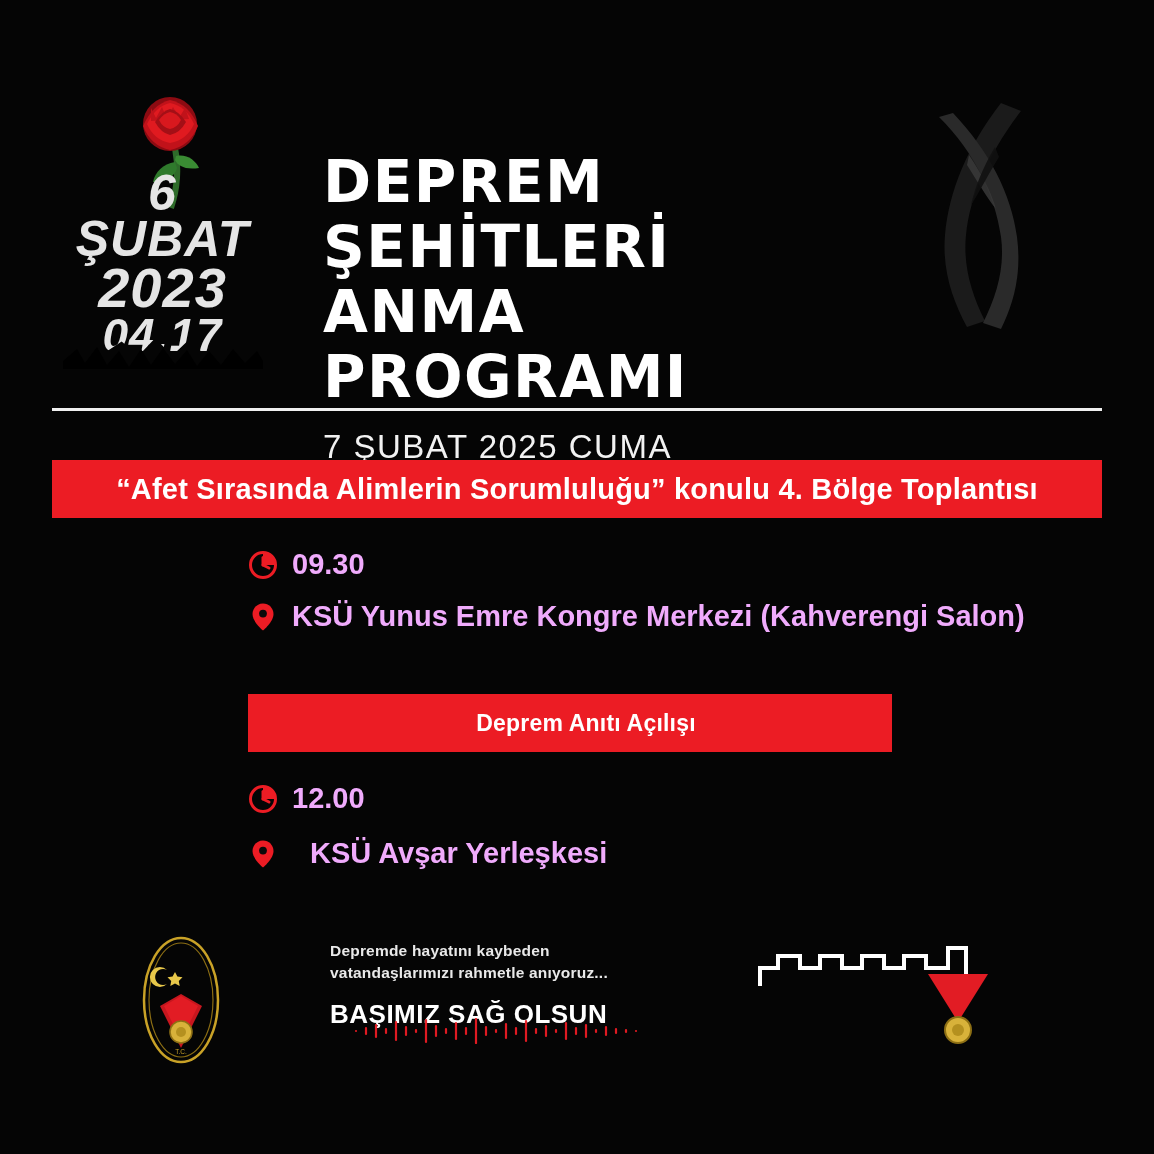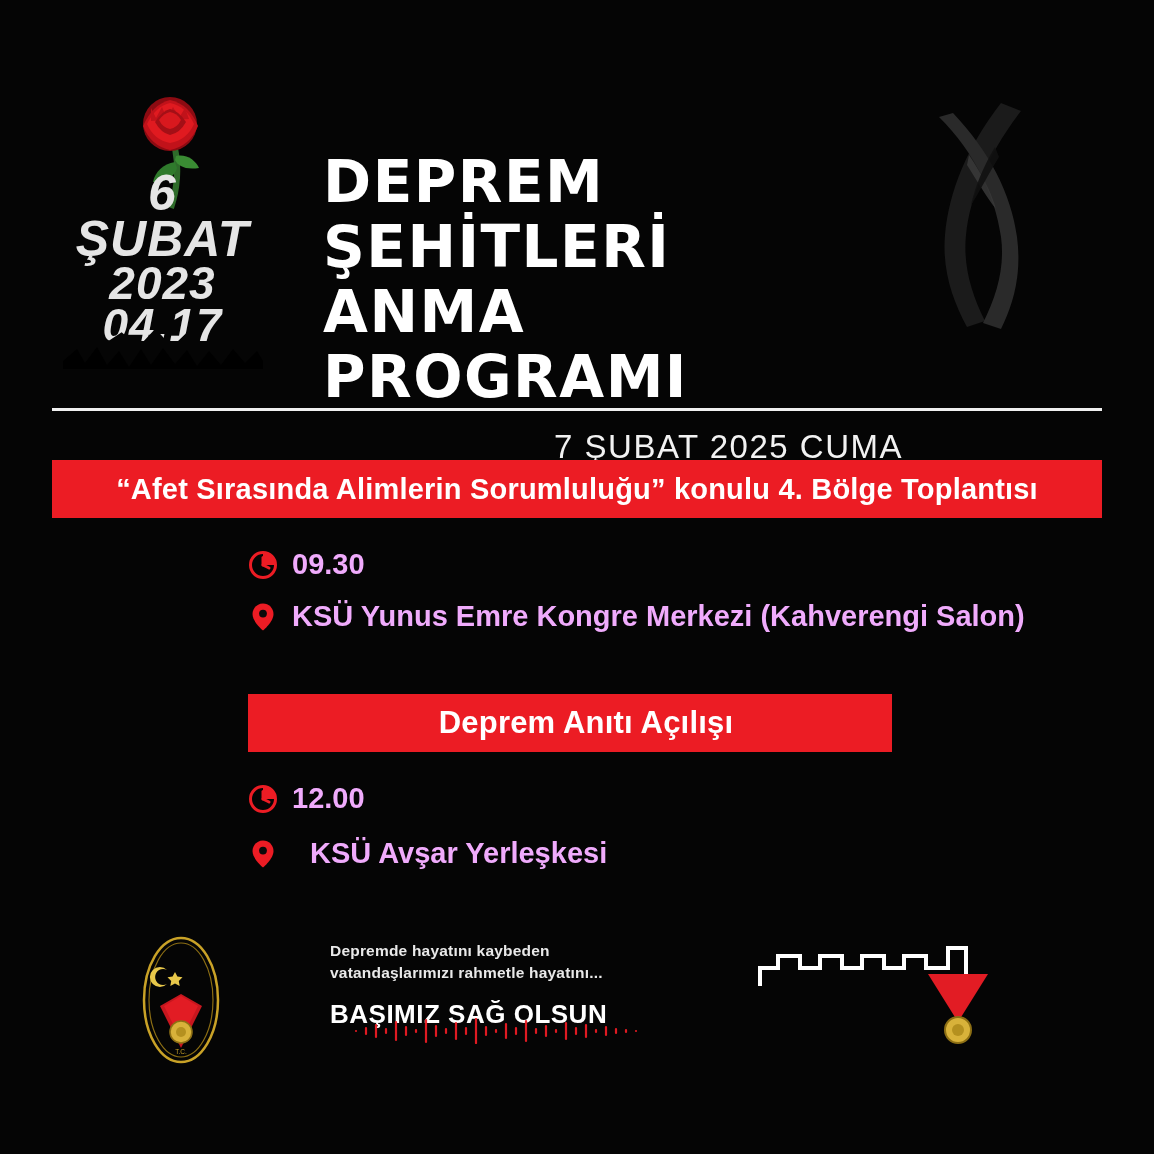--- a/index.html
+++ b/index.html
@@ -52,21 +52,21 @@
     width: 215px;
     text-align: center;
     font-family: "Liberation Sans", sans-serif;
     font-weight: bold;
     font-style: italic;
     color: #e5e5e5;
     letter-spacing: 1px;
     line-height: 0.92;
   }
   .stamp-line1 { font-size: 50px; }
-  .stamp-line2 { font-size: 46px; }
+  .stamp-line2 { font-size: 56px; }
   .stamp-line3 { font-size: 46px; }
   .stamp-line3 .frag {
     display: inline-block;
     
     clip-path: polygon(0 0, 100% 0, 100% 72%, 86% 100%, 72% 62%, 58% 100%, 44% 58%, 30% 100%, 16% 66%, 0 96%);
   }
   .stamp-crack {
     position: absolute;
     left: 8px;
     bottom: -4px;
@@ -92,21 +92,20 @@
     text-transform: uppercase;
   }
   .title-sub {
     margin-top: 18px;
     font-family: "Liberation Sans", sans-serif;
     font-weight: normal;
     font-size: 33px;
     letter-spacing: 1.5px;
     color: #f2f2f2;
     text-transform: uppercase;
-    text-align: right;
   }
 
   
   .ribbon {
     position: absolute;
     right: 95px;
     top: 25px;
     width: 150px;
     height: 240px;
   }
@@ -145,21 +144,21 @@
     right: 52px;
     top: 10px;
     height: 58px;
   }
   .banner-2 {
     position: absolute;
     left: 248px;
     right: 262px;
     top: 244px;
     height: 58px;
-    font-size: 31px;
+    font-size: 23px;
     padding-left: 48px;
   }
 
   .detail-row {
     position: absolute;
     display: flex;
     align-items: center;
     gap: 14px;
     font-size: 29px;
     font-weight: 600;
@@ -372,21 +371,21 @@
         <path d="M39 58 L60 70 L39 112 L18 70 Z" fill="#c7161e"></path>
         <path d="M39 60 L56 70 L39 104 L22 70 Z" fill="#e21c24"></path>
         <circle cx="39" cy="96" r="11" fill="#d8b23a" stroke="#8d6f14" stroke-width="1.6"></circle>
         <circle cx="39" cy="96" r="5" fill="#b4901f"></circle>
         <text x="39" y="118" text-anchor="middle" font-size="6.5" fill="#c9a227" font-family="Liberation Sans, sans-serif">T.C.</text>
       </svg>
     </div>
 
     <div class="message">
       <div class="message-line">Depremde hayatını kaybeden</div>
-      <div class="message-line">vatandaşlarımızı rahmetle hayatını...</div>
+      <div class="message-line">vatandaşlarımızı rahmetle anıyoruz...</div>
       <div class="message-strong">BAŞIMIZ SAĞ OLSUN</div>
       <div class="wave">
         <svg viewBox="0 0 290 26" width="290" height="26" aria-hidden="true">
           <g stroke="#ec1c24" stroke-width="2.2" stroke-linecap="round">
             <line x1="6" y1="13" x2="6" y2="13"></line>
             <line x1="16" y1="10" x2="16" y2="16"></line>
             <line x1="26" y1="7" x2="26" y2="19"></line>
             <line x1="36" y1="11" x2="36" y2="15"></line>
             <line x1="46" y1="4" x2="46" y2="22"></line>
             <line x1="56" y1="9" x2="56" y2="17"></line>

